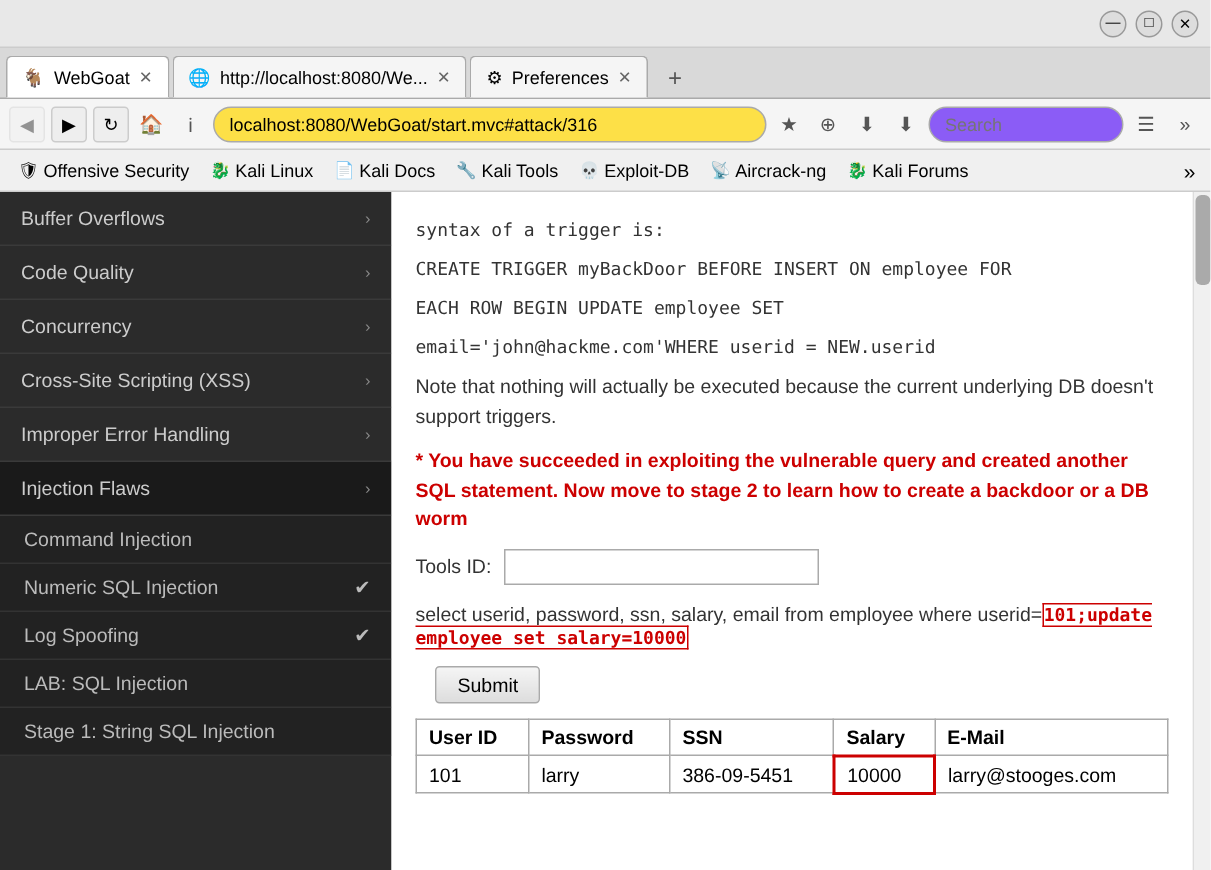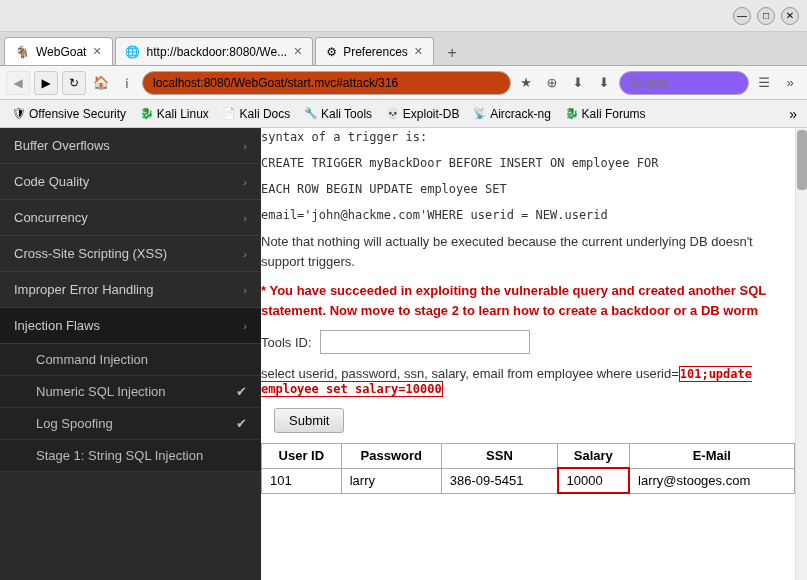--- a/index.html
+++ b/index.html
@@ -76,21 +76,21 @@
       font-size: 12px; cursor: pointer;
     }
     .nav-btn.disabled { opacity: 0.4; }
     .address-bar {
       flex: 1;
       height: 24px;
       border: 1px solid #aaa;
       border-radius: 12px;
       padding: 0 10px;
       font-size: 12px;
-      background: #c2410c;
+      background: #fde047;
     }
     .search-bar {
       width: 130px;
       height: 24px;
       border: 1px solid #aaa;
       border-radius: 12px;
       padding: 0 10px;
       font-size: 12px;
       background: #8b5cf6;
     }
@@ -144,33 +144,34 @@
       cursor: pointer;
       font-size: 13px;
       border-bottom: 1px solid #3a3a3a;
     }
     .sidebar-item.active { background: #1a1a1a; }
     .sidebar-item .chevron { font-size: 11px; color: #888; }
     .sidebar-subitem {
       display: flex;
       align-items: center;
       justify-content: space-between;
-      padding: 8px 14px 8px 36px;
+      padding: 8px 14px 8px 16px;
       cursor: pointer;
       font-size: 13px;
       background: #222;
       color: #bbb;
       border-bottom: 1px solid #333;
     }
 
     
     .content-area {
       flex: 1;
       background: #fff;
       overflow-y: auto;
+      padding: 16px;
       position: relative;
     }
     .scrollbar-area {
       width: 12px;
       background: #f0f0f0;
       border-left: 1px solid #ddd;
     }
     .scrollbar-thumb {
       width: 10px;
       height: 60px;
@@ -210,21 +211,21 @@
     }
     .submit-area { margin: 8px 13px; }
     .query-text { font-size: 13px; color: #333; margin: 12px 0; }
     .table-container { margin-top: 10px; border-collapse: collapse; width: 100%; }
     .table-container th {
       background: #fff;
       border: 1px solid #aaa;
       padding: 4px 8px;
       font-size: 13px;
       font-weight: bold;
-      text-align: center;
+      text-align: left;
     }
     .table-container td {
       border: 1px solid #aaa;
       padding: 4px 8px;
       font-size: 13px;
     }
     .highlighted-cell {
       border: 2px solid #cc0000 !important;
     }
   </style>
@@ -240,21 +241,21 @@
 </div>
 
 <div class="tab-bar">
   <div class="tab active">
     <span>🐐</span>
     <span>WebGoat</span>
     <span class="tab-close">✕</span>
   </div>
   <div class="tab">
     <span>🌐</span>
-    <span>http://backdoor:8080/We...</span>
+    <span>http://localhost:8080/We...</span>
     <span class="tab-close">✕</span>
   </div>
   <div class="tab">
     <span>⚙</span>
     <span>Preferences</span>
     <span class="tab-close">✕</span>
   </div>
   <div class="tab-new">+</div>
 </div>
 
@@ -336,20 +337,23 @@
     <div class="sidebar-subitem">
       <span>Command Injection</span>
     </div>
     <div class="sidebar-subitem">
       <span>Numeric SQL Injection</span>
       <span class="check-icon">✔</span>
     </div>
     <div class="sidebar-subitem">
       <span>Log Spoofing</span>
       <span class="check-icon">✔</span>
+    </div>
+    <div class="sidebar-subitem">
+      <span>LAB: SQL Injection</span>
     </div>
     <div class="sidebar-subitem">
       <span>Stage 1: String SQL Injection</span>
     </div>
   </div>
 
   <div class="content-area">
     <p class="content-text content-code">syntax of a trigger is:</p>
     <p class="content-text content-code">CREATE TRIGGER myBackDoor BEFORE INSERT ON employee FOR</p>
     <p class="content-text content-code">EACH ROW BEGIN UPDATE employee SET</p>

